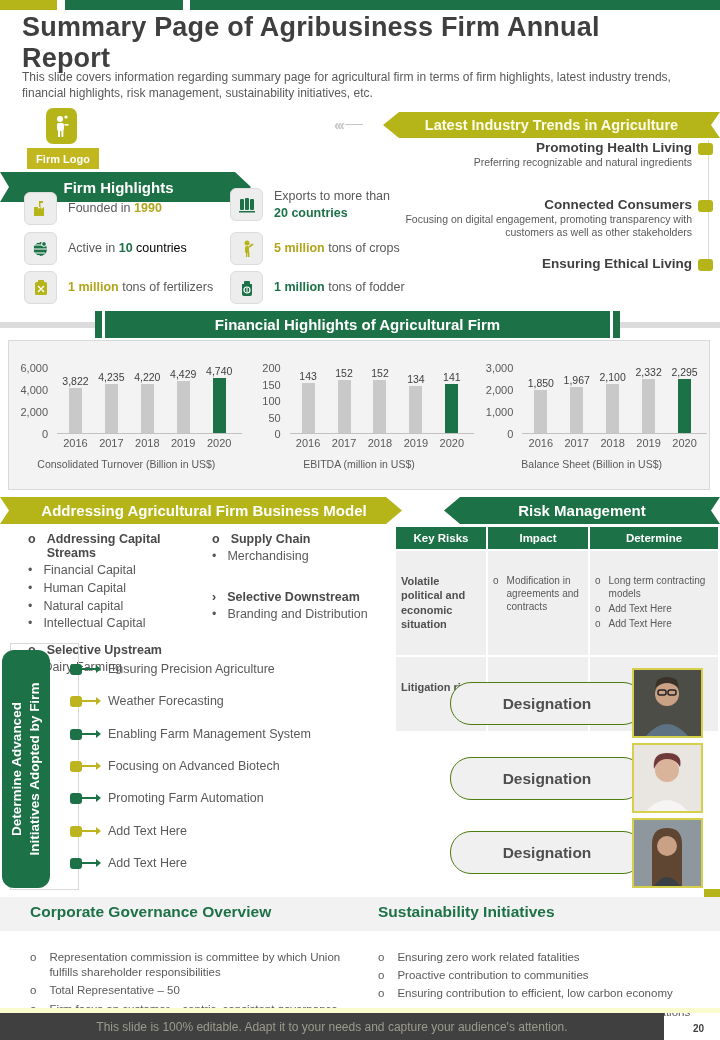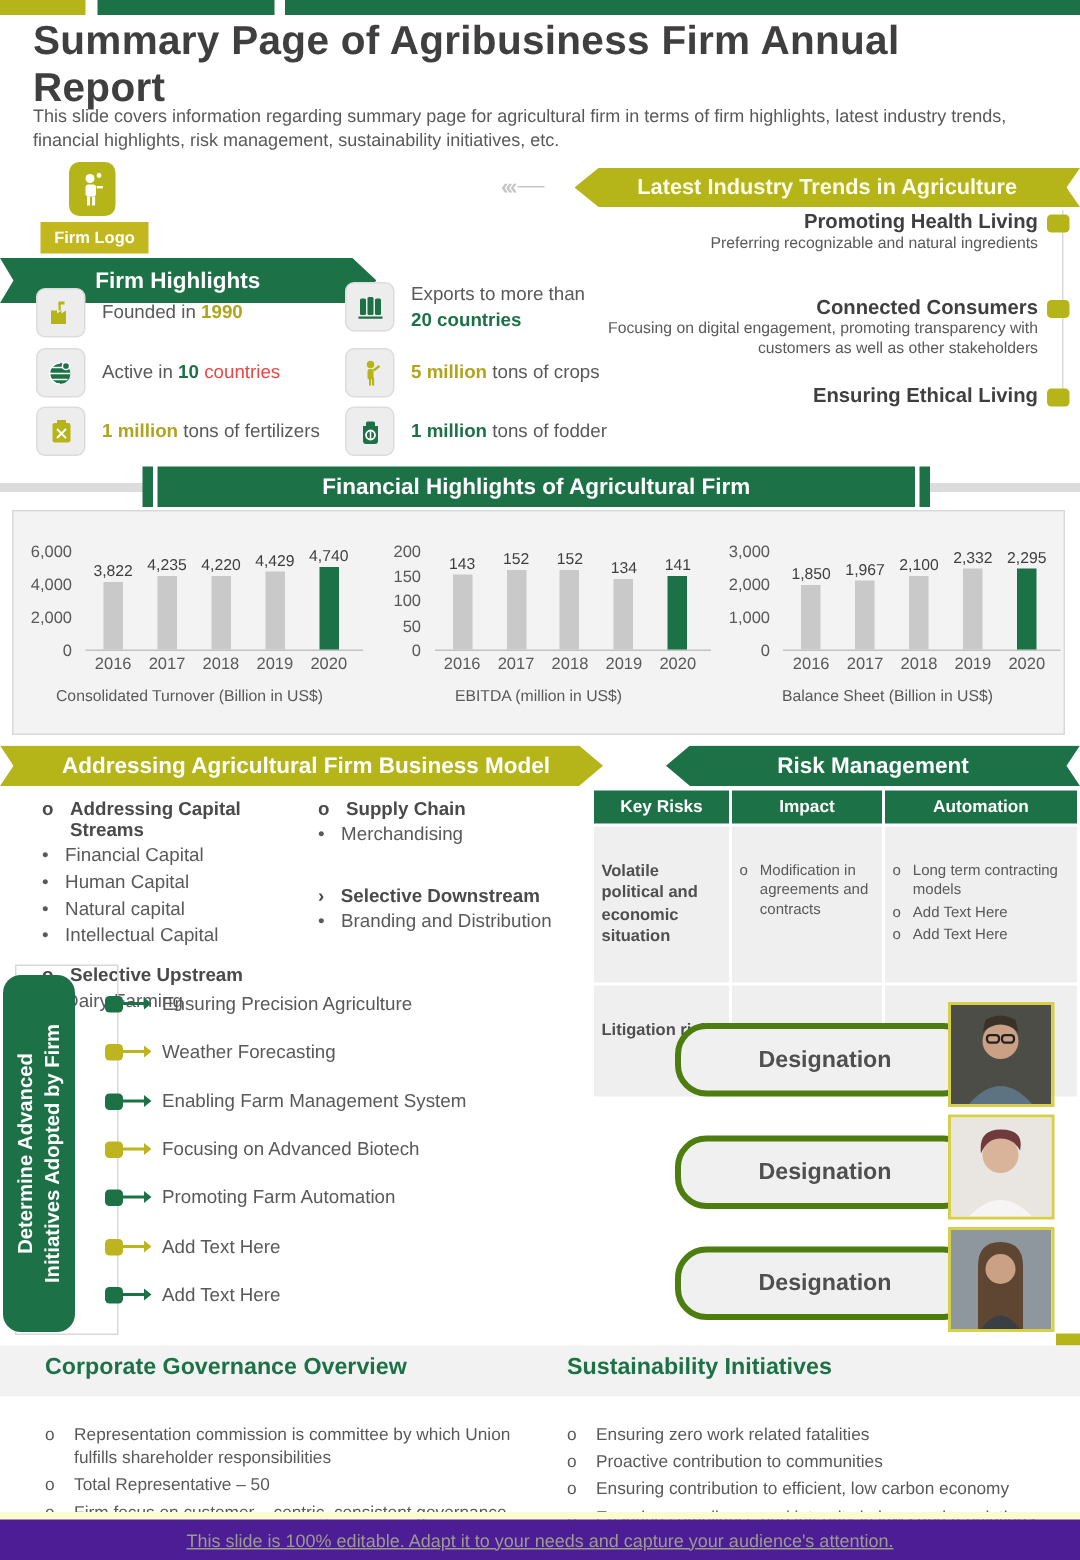--- a/index.html
+++ b/index.html
@@ -33,21 +33,21 @@
   
   .chev{left:334px;top:117px;width:52px;height:14px;color:#c6c6c6;font-size:15px;font-weight:bold;letter-spacing:-2px;display:flex;align-items:center;}
   .chev .ln{display:inline-block;width:18px;height:1px;background:#c6c6c6;margin-left:2px;}
   
   .hl-item{position:absolute;display:flex;align-items:center;gap:11px;}
   .tile{width:31px;height:31px;background:#ededed;border:1px solid #dcdcdc;border-radius:6px;display:flex;align-items:center;justify-content:center;flex:0 0 auto;}
   .hl-txt{font-size:12.5px;color:#595959;line-height:1.3;}
   .hl-txt .blk{display:block;}
   .bold-olv{font-weight:bold;color:#b1a41c;}
   .bold-grn{color:#1d7147;font-weight:bold;}
-  .post-grn{color:#ef4444;}
+  .post-grn{color:#000000;}
   
   .trend{position:absolute;right:28px;text-align:right;width:300px;}
   .trend .tt{font-size:13.5px;font-weight:bold;color:#3f3f3f;}
   .trend .td{font-size:10.5px;color:#595959;line-height:1.28;margin-top:1px;}
   .tsq{position:absolute;right:7px;width:15px;height:12px;border-radius:3px;background:#b5b519;}
   .tline{left:708px;top:140px;width:1px;height:128px;background:#dadada;}
   
   .charts-panel{left:8px;top:340px;width:702px;height:150px;background:#f3f3f3;border:1px solid #d9d9d9;
                 box-sizing:border-box;display:flex;gap:2px;padding:8px 2px 0 2px;}
   .chart{flex:1;display:flex;flex-direction:column;min-width:0;}
@@ -80,33 +80,33 @@
   .init-vtext{left:-93px;top:745px;width:238px;height:48px;transform:rotate(-90deg);display:flex;align-items:center;justify-content:center;
               text-align:center;color:#fff;font-weight:bold;font-size:13.5px;line-height:1.3;}
   .init-row{position:absolute;left:70px;display:flex;align-items:center;}
   .init-row.g{color:#1d7147;} .init-row.o{color:#bdb41f;}
   .ib{width:12px;height:11px;border-radius:3px;background:currentColor;flex:0 0 auto;}
   .ia{width:15px;height:2px;background:currentColor;position:relative;margin-right:5px;flex:0 0 auto;}
   .ia::after{content:'';position:absolute;right:-4px;top:-3px;border-left:5px solid currentColor;
              border-top:4px solid transparent;border-bottom:4px solid transparent;}
   .init-row .lbl{font-size:12.5px;color:#595959;margin-left:6px;white-space:nowrap;}
   
-  .pill{position:absolute;left:450px;width:192px;height:41px;background:#f0f0f0;border:4px solid #4d7c0f;border-radius:21px;
+  .pill{position:absolute;left:450px;width:192px;height:41px;background:#f0f0f0;border:1px solid #4d7c0f;border-radius:21px;
         display:flex;align-items:center;justify-content:center;font-size:15.5px;font-weight:bold;color:#4f4f4f;}
   .photo{position:absolute;left:632px;width:71px;height:70px;border:2px solid #d6cf4a;box-sizing:border-box;overflow:hidden;}
   
   .sec-strip{left:0;top:897px;width:720px;height:34px;background:#f2f2f2;}
   .corner-sq{left:704px;top:889px;width:16px;height:8px;background:#b5b519;}
   .sec-h{position:absolute;top:903px;font-size:15.5px;font-weight:bold;color:#1d7147;}
   .blist{position:absolute;top:950px;width:334px;}
   .blist .li{font-size:11.5px;line-height:1.32;margin-bottom:3px;gap:13px;}
   
   .footer-edge{left:0;top:1008px;width:720px;height:5px;background:#fbfbd0;}
-  .footer{left:0;top:1013px;width:720px;height:27px;background:#4c1d95;display:flex;align-items:center;justify-content:center;
-          font-size:12px;color:#9b9b8d;text-decoration:underline;}
+  .footer{left:0;top:1013px;width:664px;height:27px;background:#404040;display:flex;align-items:center;justify-content:center;
+          font-size:12px;color:#9b9b8d;}
   .pageno{right:16px;top:1001px;font-size:10px;font-weight:bold;color:#3f3f3f;margin-top:22px;}
   svg{display:block;}
 </style>
 </head>
 <body>
 
 <div id="slide">
 
   <div class="abs strip s1"></div>
   <div class="abs strip s2"></div>
@@ -409,21 +409,21 @@
           <span class="mk">•</span>
           <span>Branding and Distribution</span>
         </div>
       </div>
   </div>
 
   <div class="abs banner banner-lt bn-risk">Risk Management</div>
   <div class="abs risk-table">
     <div class="rt-h">Key Risks</div>
     <div class="rt-h">Impact</div>
-    <div class="rt-h">Automation</div>
+    <div class="rt-h">Determine</div>
 
     <div class="rt-c rt-risk">Volatile political and economic situation</div>
     <div class="rt-c">
         <div class="li">
           <span class="mk">o</span>
           <span>Modification in agreements and contracts</span>
         </div>
       </div>
     <div class="rt-c">
         <div class="li">

